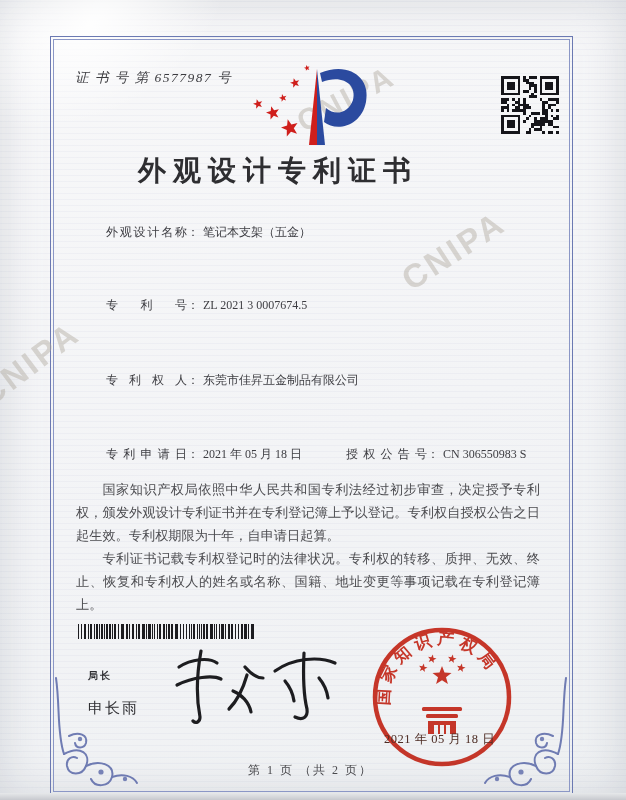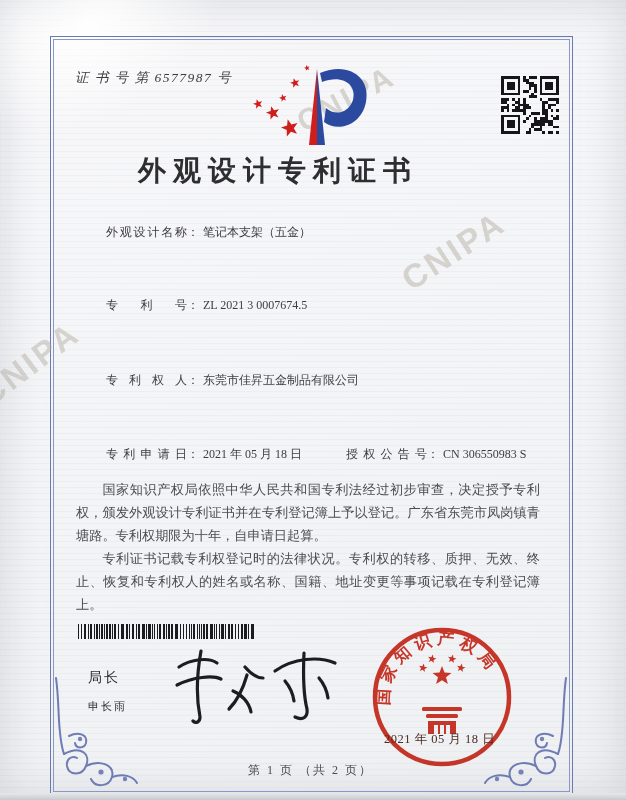--- a/index.html
+++ b/index.html
@@ -37,23 +37,23 @@
   .frow{position:absolute;left:106px;font-size:12px;color:#3d3d42;white-space:nowrap;}
   .flabel{display:inline-block;width:81px;text-align:justify;text-align-last:justify;vertical-align:top;}
   .fcolon{display:inline-block;margin-right:4px;}
   .fpair2{position:absolute;left:240px;top:0;}
   .paras{position:absolute;left:76px;top:478px;width:464px;font-size:13.2px;
     line-height:23px;color:#4c4c50;text-align:justify;}
   .paras p{margin:0;text-indent:2em;}
   .barcode{position:absolute;left:78px;top:624px;width:254px;height:15px;
     display:flex;align-items:stretch;}
   .barcode i{display:block;background:#1c1c20;}
-  .issuer-title{position:absolute;left:88px;top:669px;font-size:14px;color:#2f2f33;
-    font-family:"Liberation Sans","DejaVu Sans",sans-serif;letter-spacing:2px;}
-  .issuer-name{position:absolute;left:88px;top:699px;font-size:11px;color:#2f2f33;
+  .issuer-title{position:absolute;left:88px;top:669px;font-size:10px;color:#2f2f33;
+    font-family:"Liberation Sans","DejaVu Sans",sans-serif;letter-spacing:2px;font-weight:bold;}
+  .issuer-name{position:absolute;left:88px;top:699px;font-size:15px;color:#2f2f33;
     font-family:Liberation Serif, serif;letter-spacing:2px;}
   .signature{position:absolute;left:163px;top:645px;}
   .seal{position:absolute;left:366px;top:621px;mix-blend-mode:multiply;opacity:.93;}
   .seal-date{position:absolute;left:384px;top:731px;font-size:12.5px;color:#4d2c24;
     letter-spacing:.5px;z-index:3;white-space:nowrap;}
   .footer{position:absolute;left:50px;width:521px;top:762px;text-align:center;
     font-size:12px;color:#4a4a4e;letter-spacing:2px;}
   .flourish{position:absolute;pointer-events:none;}
   .flourish.left{left:51px;top:676px;}
   .flourish.right{left:476px;top:676px;transform:scaleX(-1);}
@@ -540,21 +540,21 @@
     <span class="flabel">专利权人</span><span class="fcolon">：</span><span>东莞市佳昇五金制品有限公司</span>
   </div>
   <div class="frow" style="top:446px">
     <span class="flabel">专利申请日</span><span class="fcolon">：</span><span>2021 年 05 月 18 日</span>
     <span class="fpair2">
       <span class="flabel">授权公告号</span><span class="fcolon">：</span><span>CN 306550983 S</span>
     </span>
   </div>
 
   <div class="paras">
-    <p>国家知识产权局依照中华人民共和国专利法经过初步审查，决定授予专利权，颁发外观设计专利证书并在专利登记簿上予以登记。广东省东莞市凤岗镇青塘路。专利权期限为十年，自申请日起算。</p>
+    <p>国家知识产权局依照中华人民共和国专利法经过初步审查，决定授予专利权，颁发外观设计专利证书并在专利登记簿上予以登记。专利权自授权公告之日起生效。专利权期限为十年，自申请日起算。</p>
     <p>专利证书记载专利权登记时的法律状况。专利权的转移、质押、无效、终止、恢复和专利权人的姓名或名称、国籍、地址变更等事项记载在专利登记簿上。</p>
   </div>
 
   <div class="barcode" id="barcode">
       <i style="width:1px;margin-right:2px"></i>
       <i style="width:1px;margin-right:2px"></i>
       <i style="width:2px;margin-right:2px"></i>
       <i style="width:1px;margin-right:1px"></i>
       <i style="width:2px;margin-right:2px"></i>
       <i style="width:1px;margin-right:1px"></i>

